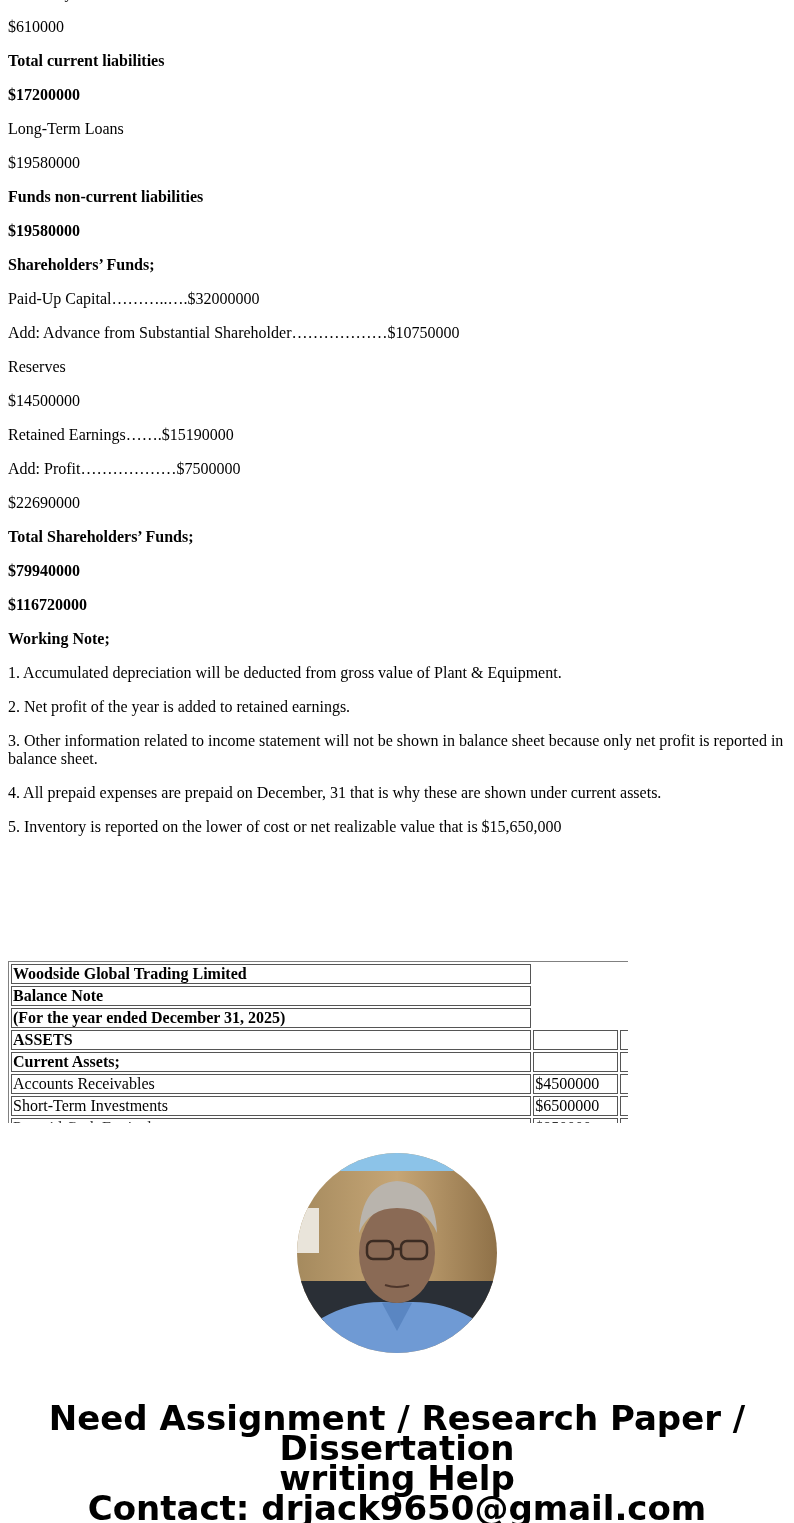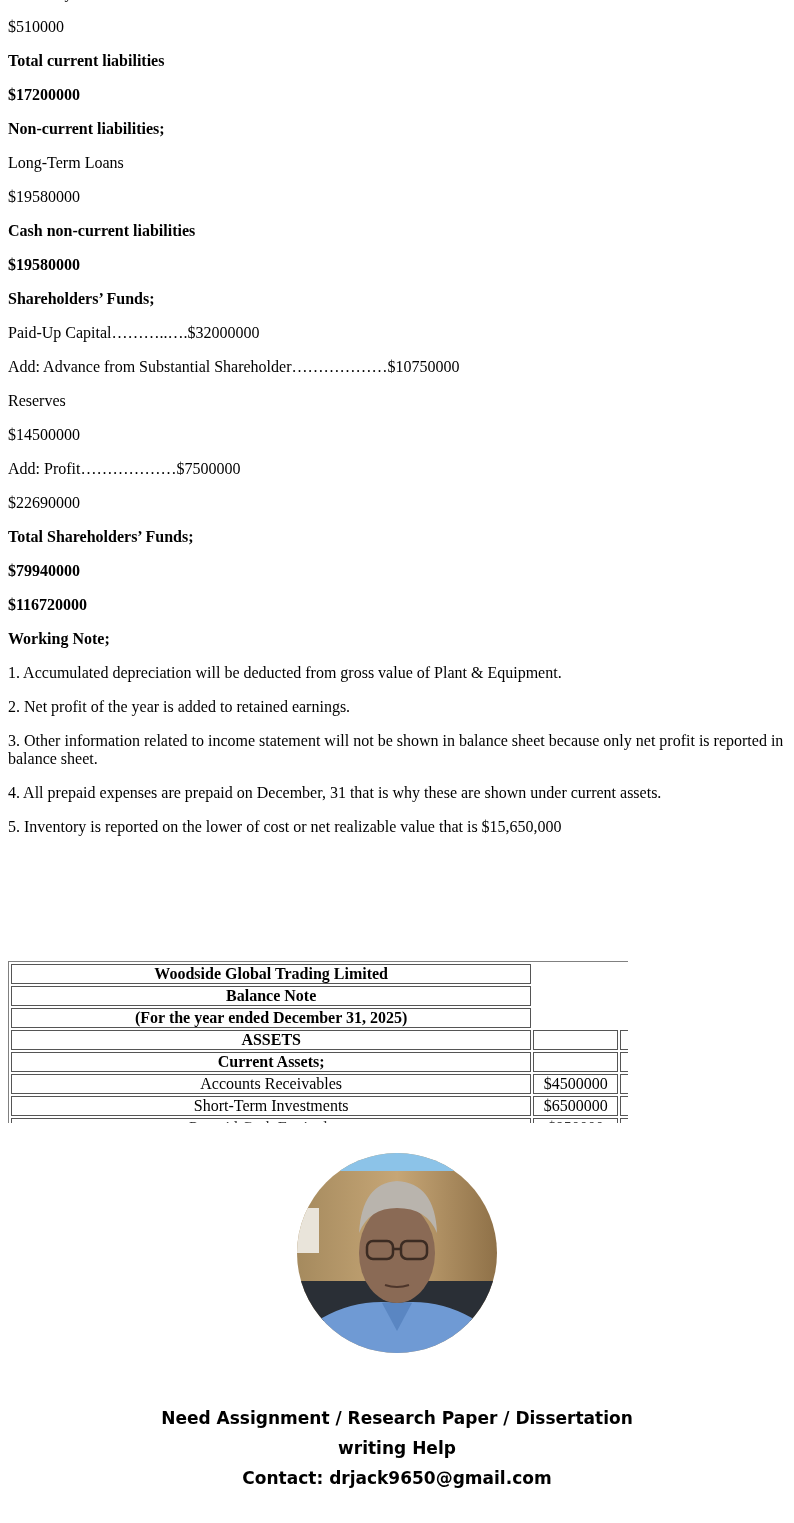--- a/index.html
+++ b/index.html
@@ -11,60 +11,60 @@
     .doc { position: absolute; left: 8px; top: -16px; width: 780px; }
     .doc p { margin: 0; line-height: 18px; height: 18px; margin-bottom: 16px; white-space: nowrap; }
     .doc p.wrap { white-space: normal; height: auto; }
     .doc p.bold { font-weight: bold; }
 
     .table-clip {
       position: absolute; left: 8px; top: 961px; width: 620px; height: 162px; overflow: hidden;
     }
     table.bs {
       border: 1px solid #808080; border-collapse: separate; border-spacing: 2px;
-      font-family: "Liberation Serif", serif; font-size: 16px; width: 708px; text-align: center;
+      font-family: "Liberation Serif", serif; font-size: 16px; width: 708px;
     }
     table.bs td {
       border: 1px solid #555; padding: 0 1px; height: 18px; line-height: 18px;
       white-space: nowrap; vertical-align: middle;
     }
     table.bs td.empty-cell { border: none; }
     table.bs td.c1 { width: 450px; }
     table.bs td.c2 { width: 70px; }
     table.bs td.c3 { width: 77px; }
     table.bs .b { font-weight: bold; }
     table.bs tr.cut td { color: #333; }
 
     .avatar-wrap {
       position: absolute; left: 297px; top: 1153px; width: 200px; height: 200px;
       border-radius: 50%; overflow: hidden;
     }
     .cta {
       position: absolute; left: 0; top: 1403px; width: 794px; text-align: center;
-      font-family: "DejaVu Sans", sans-serif; font-weight: bold; font-size: 17px; line-height: 30px;
+      font-family: "DejaVu Sans", sans-serif; font-weight: bold; font-size: 34px; line-height: 30px;
     }
   </style>
 </head>
 <body>
 
 <div class="doc">
   <p>Other Payables</p>
-  <p>$510000</p>
+  <p>$610000</p>
   <p class="bold">Total current liabilities</p>
   <p class="bold">$17200000</p>
-  <p class="bold">Non-current liabilities;</p>
   <p>Long-Term Loans</p>
   <p>$19580000</p>
-  <p class="bold">Cash non-current liabilities</p>
+  <p class="bold">Funds non-current liabilities</p>
   <p class="bold">$19580000</p>
   <p class="bold">Shareholders’ Funds;</p>
   <p>Paid-Up Capital………..….$32000000</p>
   <p>Add: Advance from Substantial Shareholder………………$10750000</p>
   <p>Reserves</p>
   <p>$14500000</p>
+  <p>Retained Earnings…….$15190000</p>
   <p>Add: Profit………………$7500000</p>
   <p>$22690000</p>
   <p class="bold">Total Shareholders’ Funds;</p>
   <p class="bold">$79940000</p>
   <p class="bold">$116720000</p>
   <p class="bold">Working Note;</p>
   <p>1. Accumulated depreciation will be deducted from gross value of Plant &amp; Equipment.</p>
   <p>2. Net profit of the year is added to retained earnings.</p>
   <p class="wrap">3. Other information related to income statement will not be shown in balance sheet because only net profit is reported in balance sheet.</p>
   <p>4. All prepaid expenses are prepaid on December, 31 that is why these are shown under current assets.</p>

